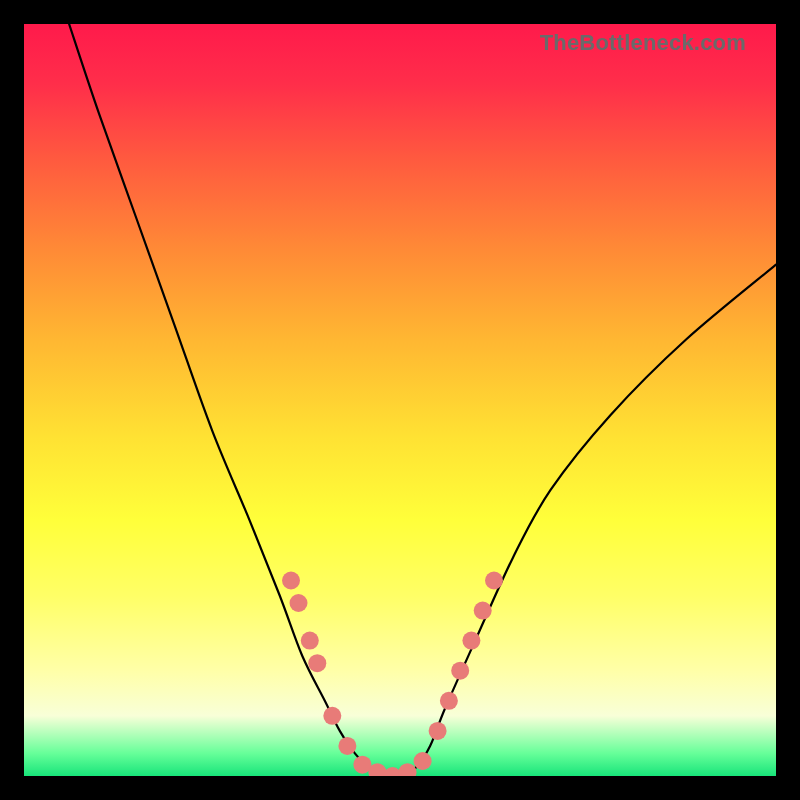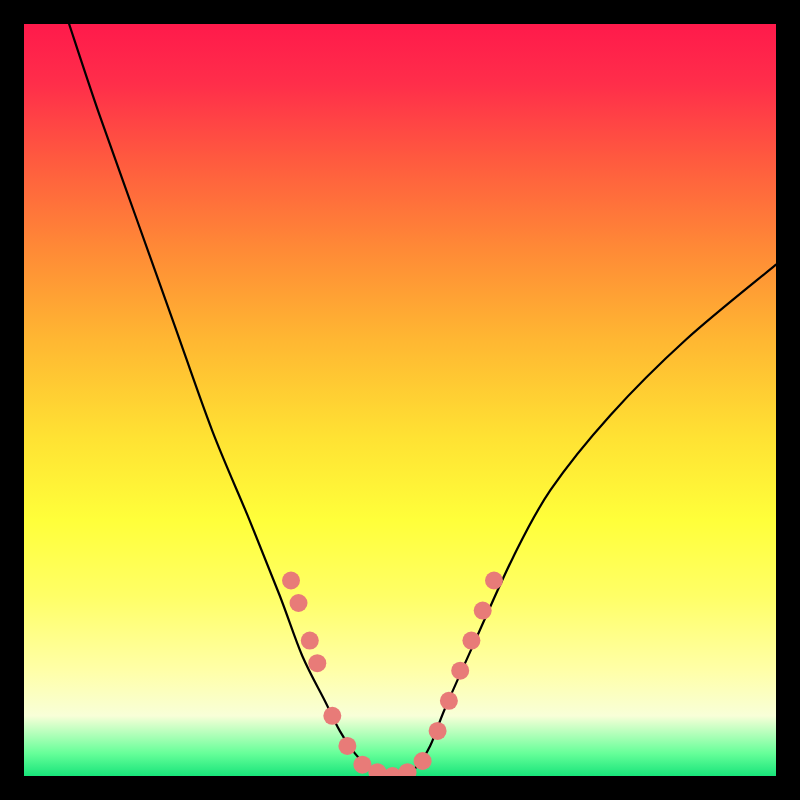--- a/index.html
+++ b/index.html
@@ -52,20 +52,21 @@
     position: absolute;
     left: 0;
     top: 0;
   }
 </style>
 </head>
 <body>
 
 <div class="frame">
   <div class="plot">
+    <div class="watermark">TheBottleneck.com</div>
     <svg id="chart-svg" width="752" height="752" viewBox="0 0 752 752">
       <path id="curve-path" fill="none" stroke="#000" stroke-width="2.2" stroke-linecap="round" d="M 45.1 0.0 C 50.1 15.0, 63.9 57.7, 75.2 90.2 C 86.5 122.8, 100.3 160.4, 112.8 195.5 C 125.3 230.6, 137.9 265.7, 150.4 300.8 C 162.9 335.9, 175.5 373.5, 188.0 406.1 C 200.5 438.7, 214.3 468.7, 225.6 496.3 C 236.9 523.9, 246.9 549.0, 255.7 571.5 C 264.5 594.1, 270.7 614.1, 278.2 631.7 C 285.8 649.2, 294.5 664.3, 300.8 676.8 C 307.1 689.3, 310.8 698.1, 315.8 706.9 C 320.9 715.7, 325.9 723.2, 330.9 729.4 C 335.9 735.7, 340.9 740.7, 345.9 744.5 C 350.9 748.2, 355.9 750.7, 361.0 752.0 C 366.0 753.3, 371.0 753.3, 376.0 752.0 C 381.0 750.7, 386.0 749.5, 391.0 744.5 C 396.1 739.5, 401.1 731.9, 406.1 721.9 C 411.1 711.9, 413.6 701.9, 421.1 684.3 C 428.6 666.8, 439.9 641.7, 451.2 616.6 C 462.5 591.6, 476.3 559.0, 488.8 533.9 C 501.3 508.9, 510.1 490.1, 526.4 466.2 C 542.7 442.4, 564.0 416.1, 586.6 391.0 C 609.1 366.0, 634.2 340.9, 661.8 315.8 C 689.3 290.8, 737.0 253.2, 752.0 240.6"></path>
       <g id="marker-group">
           <circle cx="267.0" cy="556.5" r="9" fill="#e87b78"></circle>
           <circle cx="274.5" cy="579.0" r="9" fill="#e87b78"></circle>
           <circle cx="285.8" cy="616.6" r="9" fill="#e87b78"></circle>
           <circle cx="293.3" cy="639.2" r="9" fill="#e87b78"></circle>
           <circle cx="308.3" cy="691.8" r="9" fill="#e87b78"></circle>
           <circle cx="323.4" cy="721.9" r="9" fill="#e87b78"></circle>
           <circle cx="338.4" cy="740.7" r="9" fill="#e87b78"></circle>

